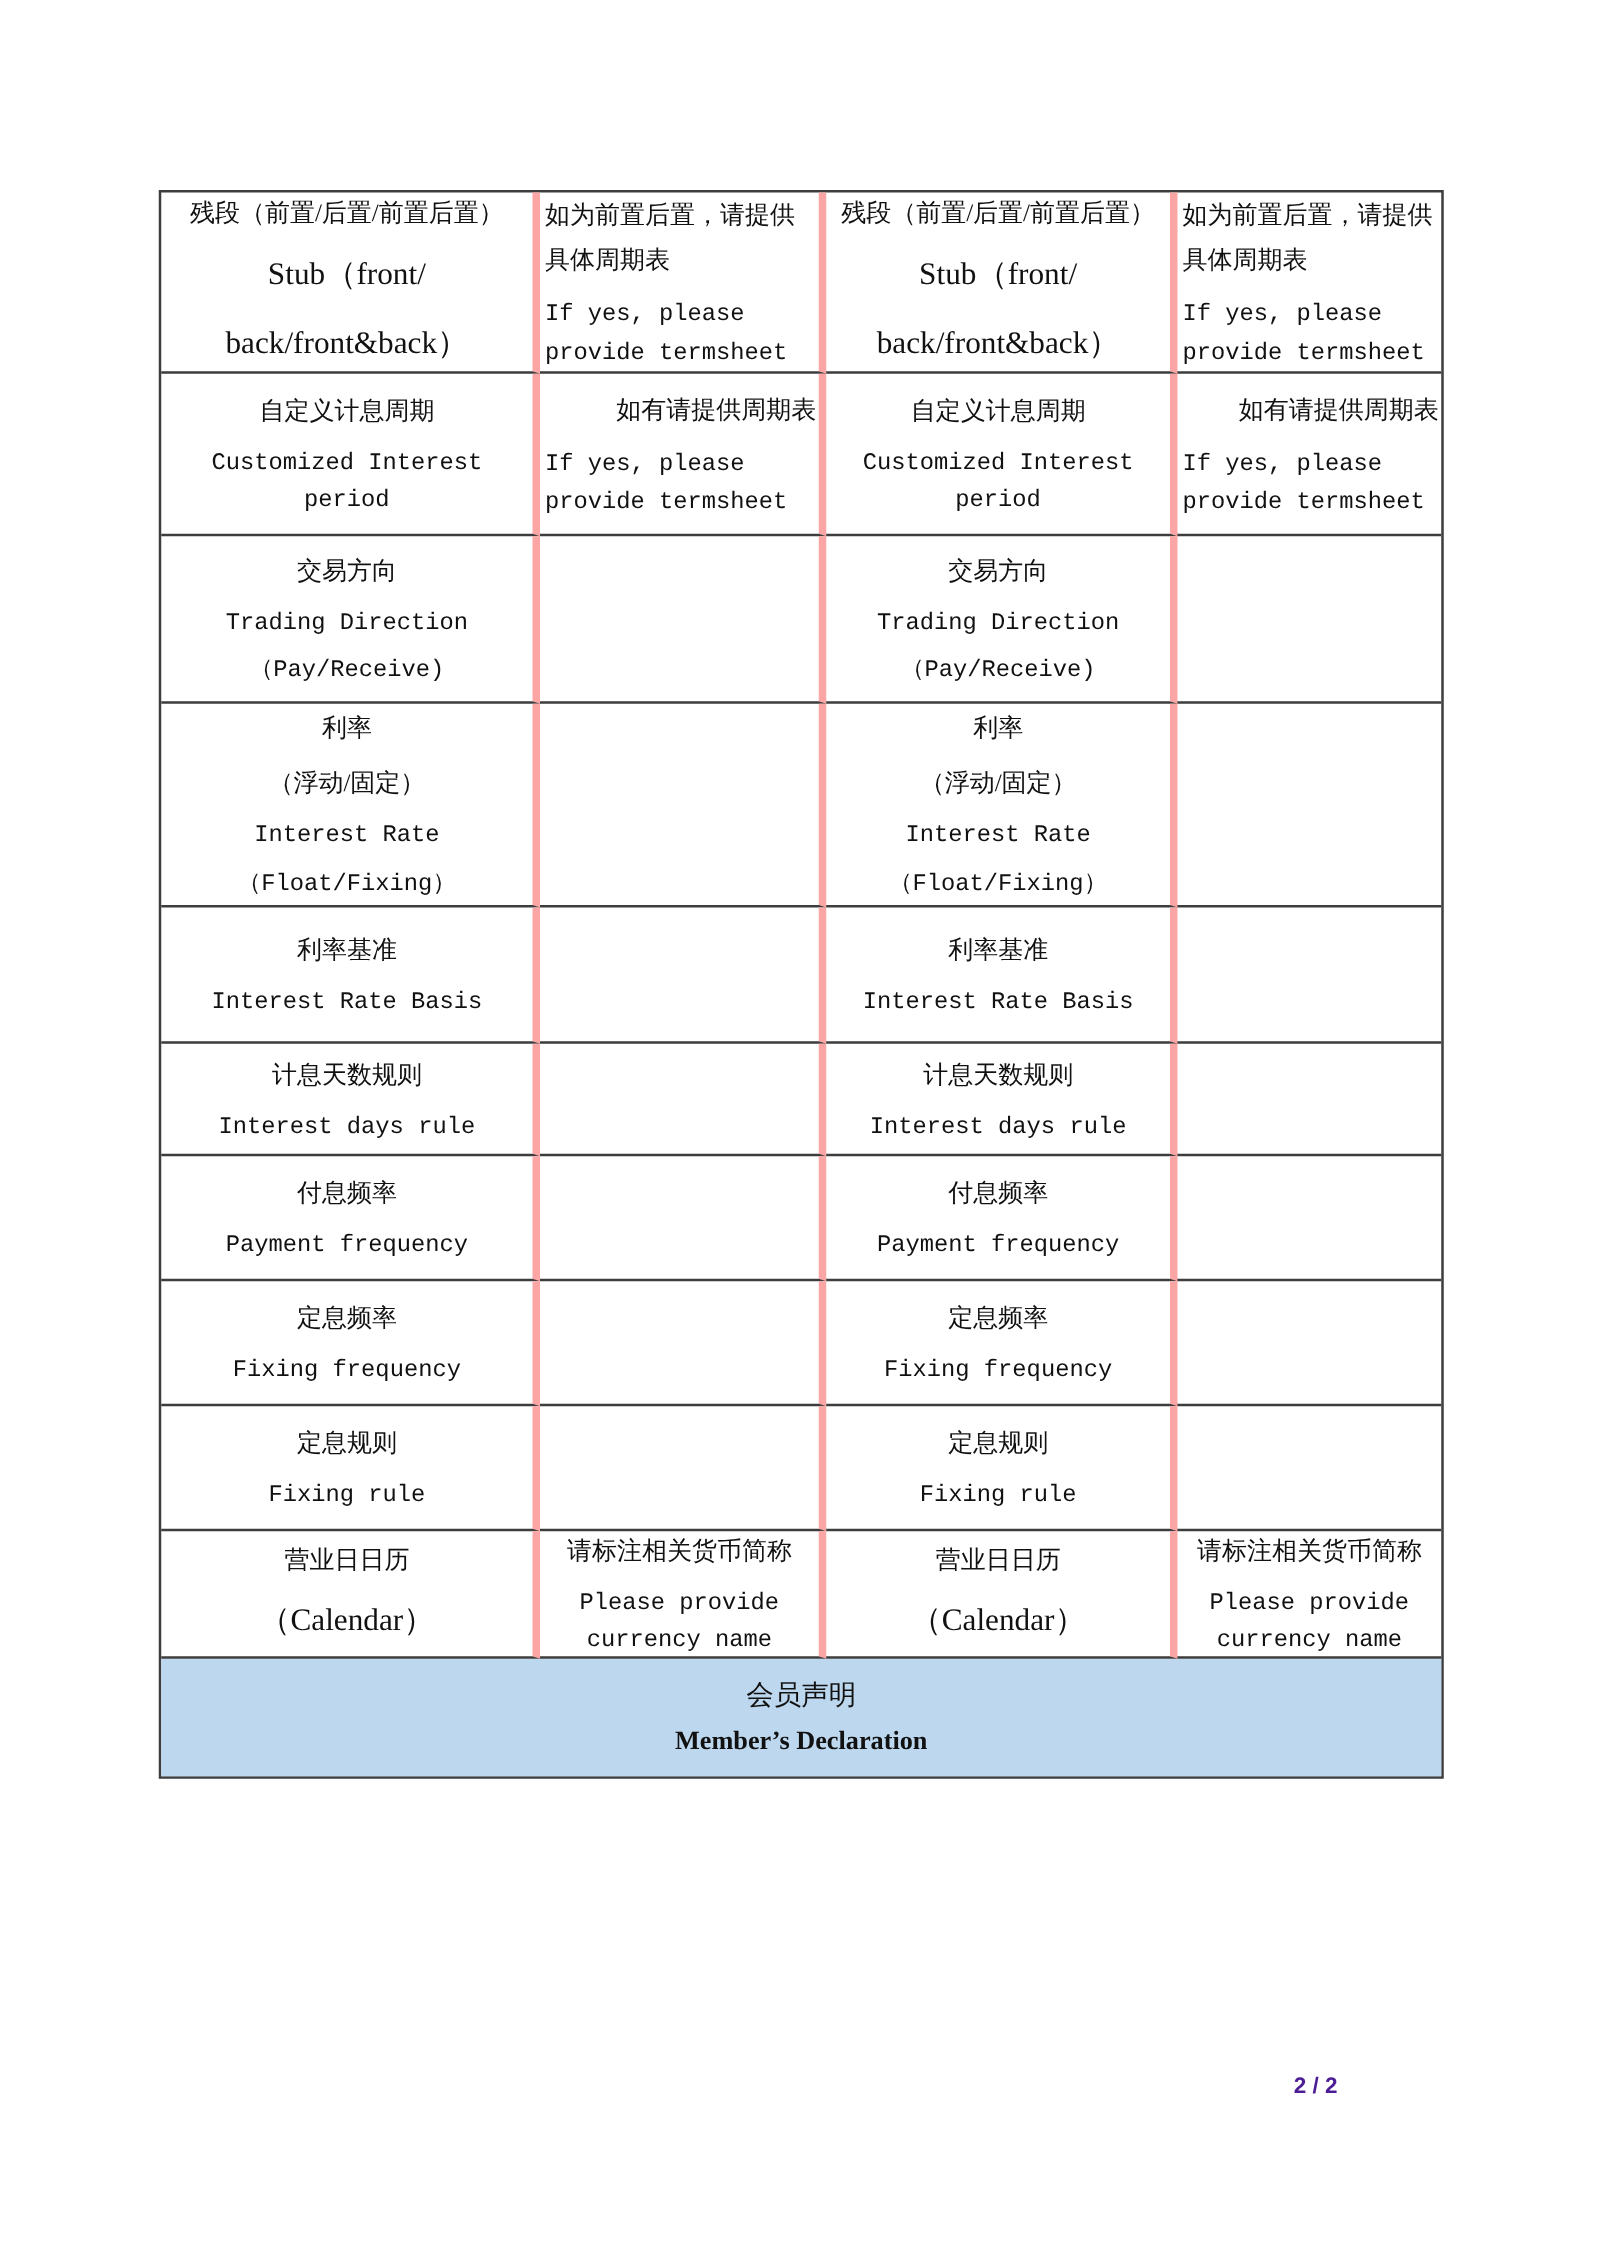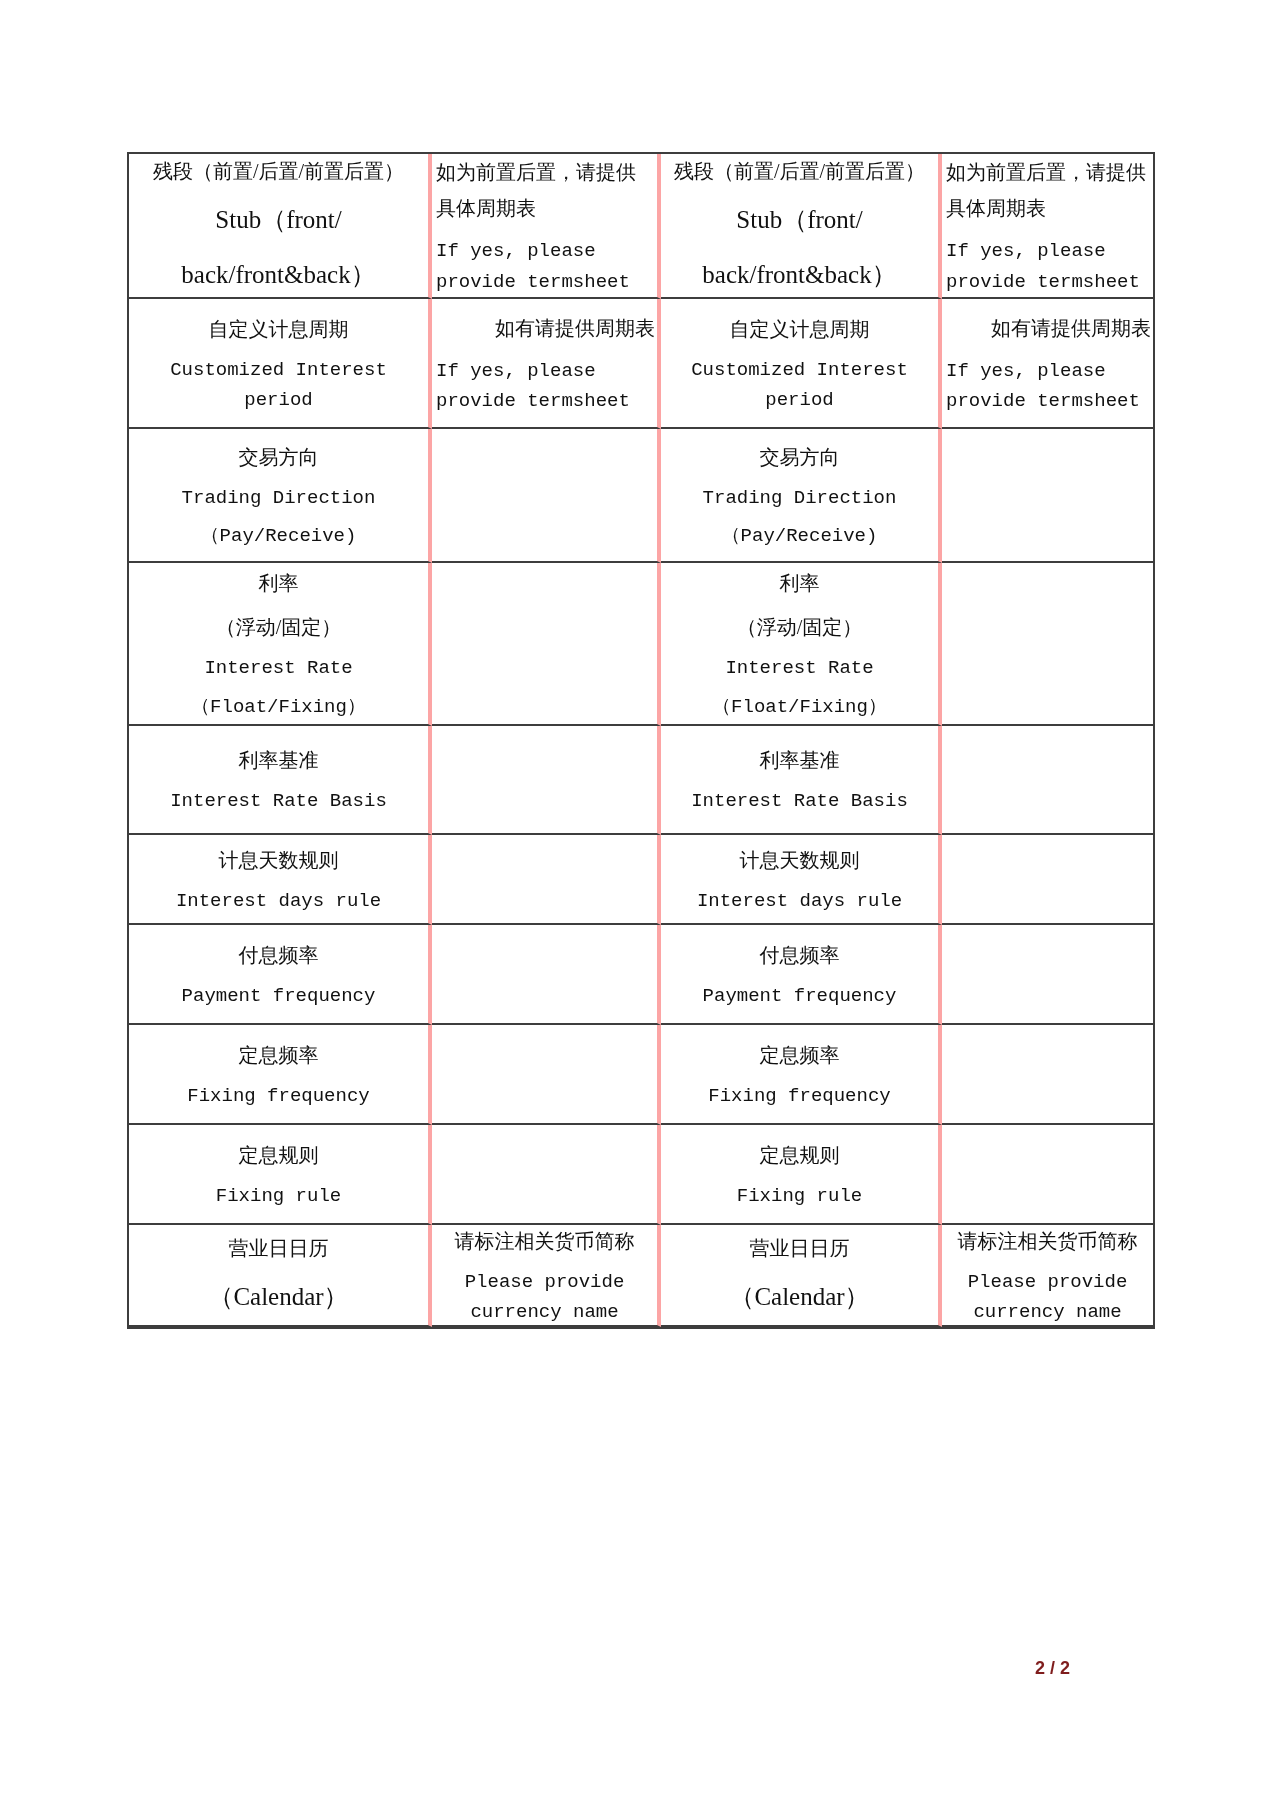--- a/index.html
+++ b/index.html
@@ -19,21 +19,21 @@
     top: 152px;
     width: 1028px;
     border: 2px solid #3d3d3d;
   }
   .grid {
     display: grid;
     grid-template-columns: 303px 229px 281px 211px;
     grid-template-rows: 145px 130px 134px 163px 109px 90px 100px 100px 100px 102px;
   }
   .cell {
-    border-right: 4px solid #fca5a5;
+    border-right: 6px solid #fca5a5;
     border-bottom: 2px solid #3d3d3d;
     display: flex;
     flex-direction: column;
     justify-content: center;
     overflow: hidden;
   }
   .cell:nth-child(4n) { border-right: none; }
   .cell-center { align-items: center; text-align: center; padding: 2px 4px; }
   .cell-left   { align-items: flex-end; text-align: left; padding: 2px 2px 2px 4px; }
   .para { display: block; }
@@ -54,21 +54,21 @@
   }
   .banner-zh { font-size: 22px; line-height: 1.1; }
   .banner-en { font-size: 21px; line-height: 1.1; font-weight: bold; }
   .page-number {
     position: absolute;
     left: 1035px;
     top: 1658px;
     font-family: "Liberation Sans", "DejaVu Sans", sans-serif;
     font-weight: bold;
     font-size: 18px;
-    color: #7f1d1d;
+    color: #4c1d95;
   }
 </style>
 </head>
 <body>
 
 <div class="page">
   <div class="sheet">
     <div class="grid" id="grid">
         <div class="cell cell-center">
           <div class="para zh">残段（前置/后置/前置后置）</div>
@@ -190,15 +190,19 @@
         </div>
         <div class="cell cell-center">
           <div class="para zh">营业日日历</div>
           <div class="para code">（Calendar）</div>
         </div>
         <div class="cell cell-center">
           <div class="para zh">请标注相关货币简称</div>
           <div class="para en">Please provide currency name</div>
         </div>
       </div>
+    <div class="banner" style="background: rgb(189, 215, 238);">
+      <div class="banner-zh">会员声明</div>
+      <div class="banner-en">Member’s Declaration</div>
+    </div>
   </div>
   <div class="page-number">2 / 2</div>
 </div>
 
 </body></html>

